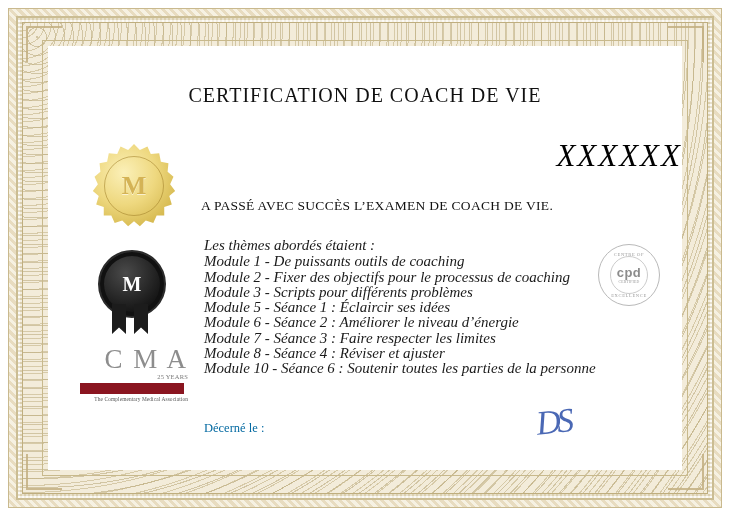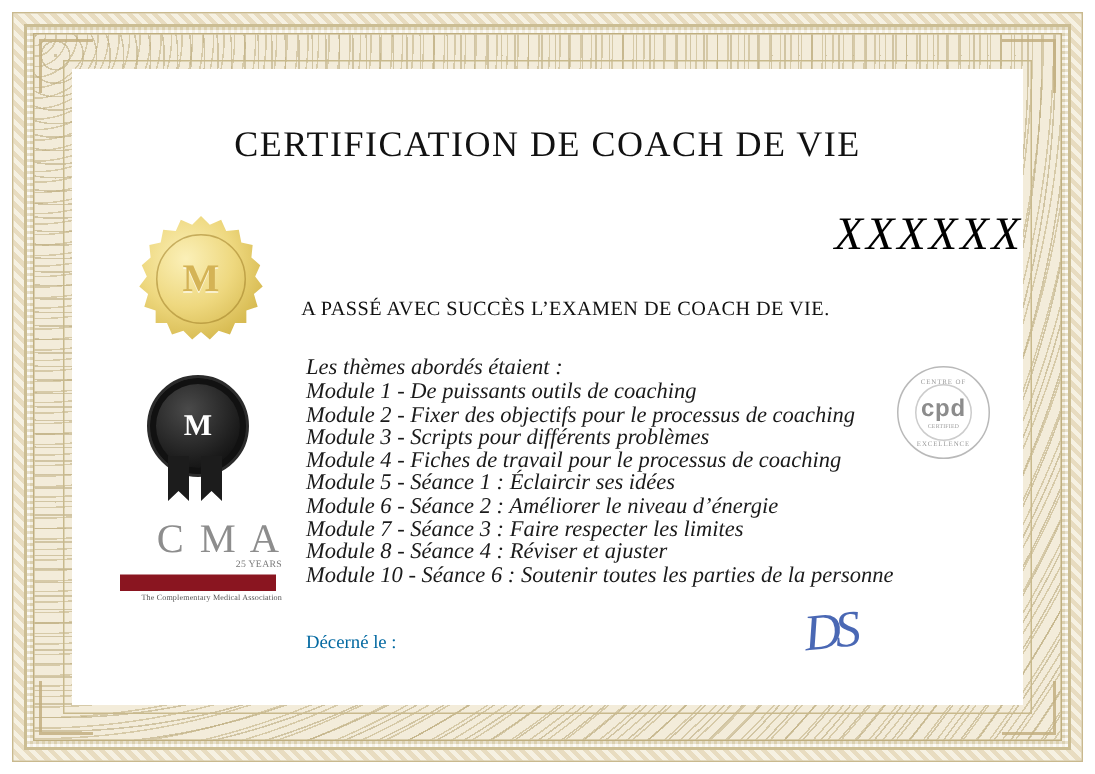--- a/index.html
+++ b/index.html
@@ -87,21 +87,21 @@
     background: #ffffff;
     box-sizing: border-box;
   }
 
   .title {
     position: absolute;
     top: 38px;
     left: 0;
     width: 100%;
     text-align: center;
-    font-size: 24px;
+    font-size: 20px;
     letter-spacing: 1px;
     color: #111111;
     font-family: "Liberation Serif", serif;
   }
 
   .recipient {
     position: absolute;
     top: 92px;
     left: 0;
     width: 100%;
@@ -284,21 +284,21 @@
     position: absolute;
     inset: 11px;
     border-radius: 50%;
     border: 1px solid #cccccc;
     display: flex;
     flex-direction: column;
     align-items: center;
     justify-content: center;
   }
   .badge .core .big {
-    font-size: 16px;
+    font-size: 13px;
     font-weight: bold;
     color: #8c8c8c;
     letter-spacing: .5px;
     font-family: "Liberation Sans", sans-serif;
   }
   .badge .core .small {
     font-size: 3.8px;
     color: #9a9a9a;
     line-height: 5px;
     letter-spacing: .2px;
@@ -344,21 +344,20 @@
 
     <div class="recipient">XXXXXX</div>
 
     <div class="subtitle">A PASSÉ AVEC SUCCÈS L’EXAMEN DE COACH DE VIE.</div>
 
     <div class="themes">
       <div class="lead">Les thèmes abordés étaient :</div>
       <div>Module 1 - De puissants outils de coaching</div>
       <div>Module 2 - Fixer des objectifs pour le processus de coaching</div>
       <div>Module 3 - Scripts pour différents problèmes</div>
-      <div>Module 4 - Fiches de travail pour le processus de coaching</div>
       <div>Module 5 - Séance 1 : Éclaircir ses idées</div>
       <div>Module 6 - Séance 2 : Améliorer le niveau d’énergie</div>
       <div>Module 7 - Séance 3 : Faire respecter les limites</div>
       <div>Module 8 - Séance 4 : Réviser et ajuster</div>
       <div>Module 10 - Séance 6 : Soutenir toutes les parties de la personne</div>
     </div>
 
     <div class="awarded">Décerné le :</div>
 
     <div class="gold-seal">

